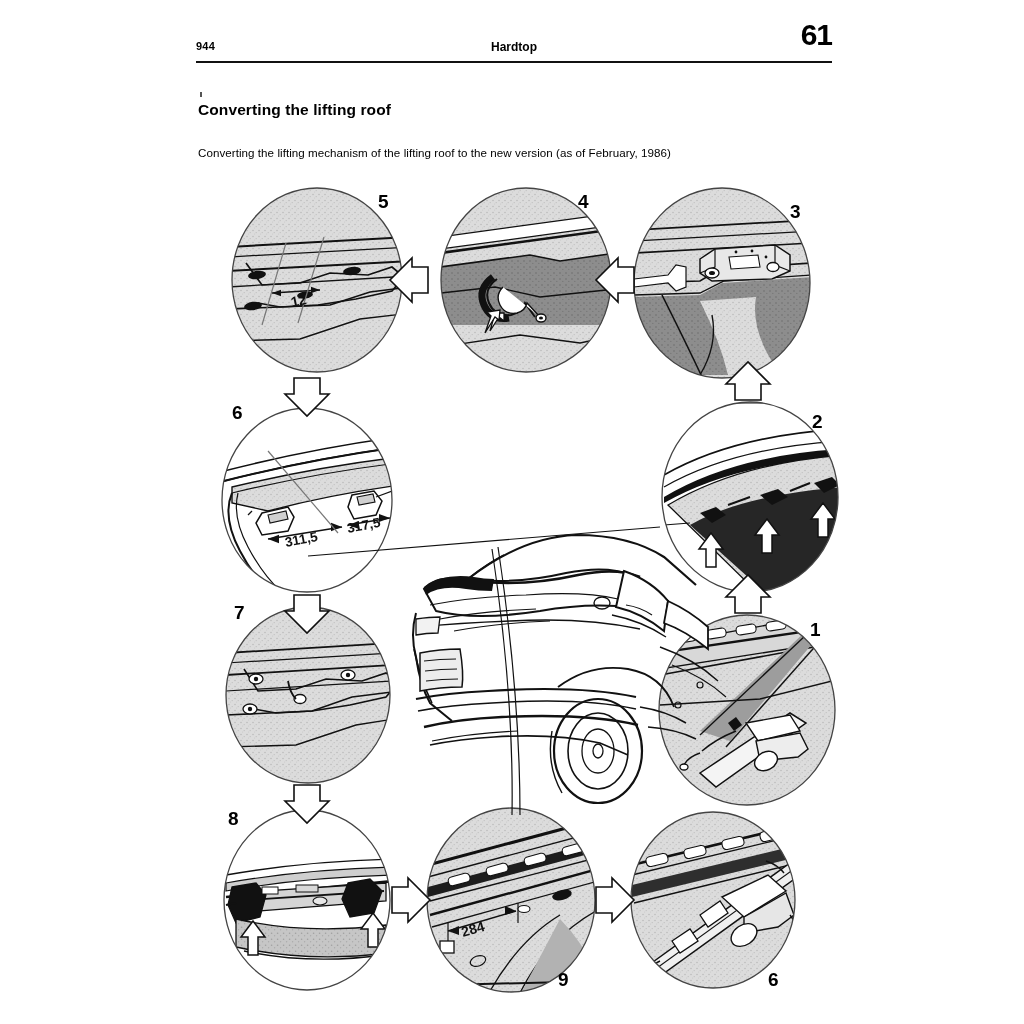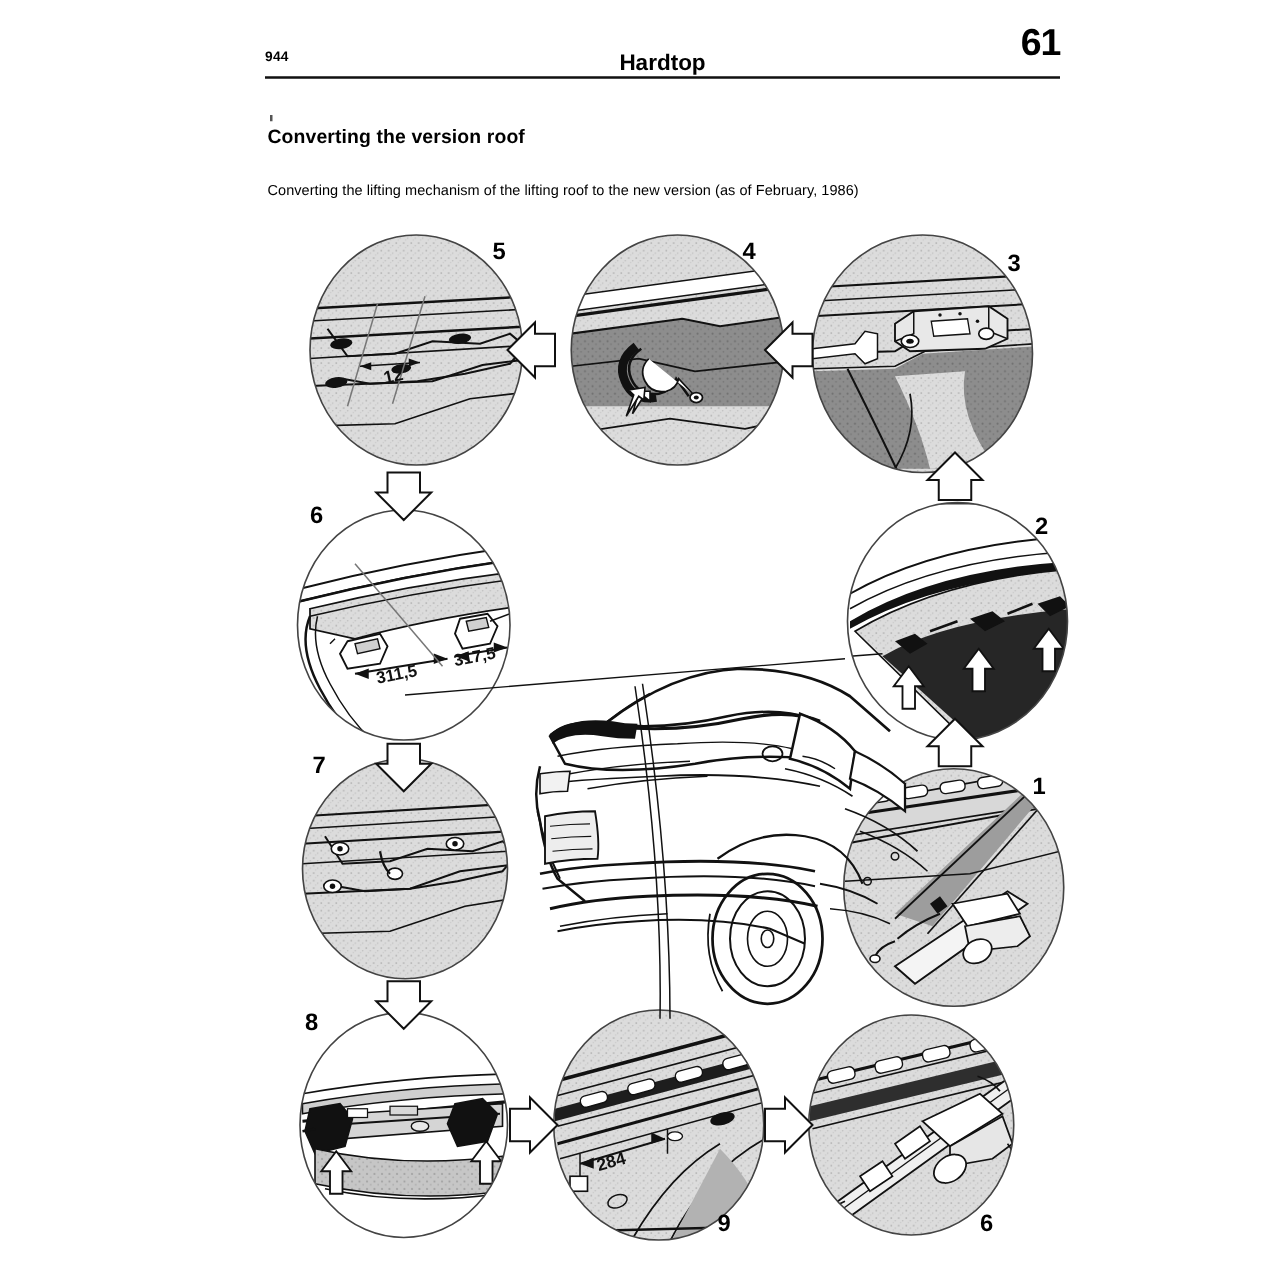--- a/index.html
+++ b/index.html
@@ -4,26 +4,26 @@
 <style>
   html,body{margin:0;padding:0;}
   body{
     width:1024px;height:1024px;
     background:#ffffff;
     font-family:"Liberation Sans",sans-serif;
     color:#000;
     overflow:hidden;
     position:relative;
   }
-  .page{position:absolute;inset:0;margin-left:16px;}
+  .page{position:absolute;inset:0;}
 
   
   .hdr{position:absolute;left:196px;top:28px;width:636px;height:40px;}
   .hdr-model{position:absolute;left:0;top:12px;font-size:11px;font-weight:bold;letter-spacing:.2px;}
-  .hdr-title{position:absolute;left:0;right:0;top:12px;text-align:center;font-size:18px;font-weight:bold;}
+  .hdr-title{position:absolute;left:0;right:0;top:12px;text-align:center;font-size:12px;font-weight:bold;}
   .hdr-page{position:absolute;right:0;top:-10px;font-size:30px;font-weight:bold;letter-spacing:-1px;}
   .hdr-rule{position:absolute;left:0;top:33px;width:636px;height:2.2px;background:#111;}
 
   
   .h1{position:absolute;left:198px;top:101px;font-size:15.5px;font-weight:bold;letter-spacing:.1px;}
   .h1::before{content:"";position:absolute;left:2px;top:-9px;width:2px;height:5px;background:#555;}
   .h2{position:absolute;left:198px;top:146px;font-size:11.6px;font-weight:normal;letter-spacing:.05px;white-space:nowrap;}
 
   
   .canvas{position:absolute;left:0;top:175px;width:1024px;height:840px;}
@@ -37,21 +37,21 @@
 
 <div class="page">
 
   <div class="hdr">
     <div class="hdr-model">944</div>
     <div class="hdr-title">Hardtop</div>
     <div class="hdr-page">61</div>
     <div class="hdr-rule"></div>
   </div>
 
-  <div class="h1">Converting the version roof</div>
+  <div class="h1">Converting the lifting roof</div>
   <div class="h2">Converting the lifting mechanism of the lifting roof to the new version (as of February, 1986)</div>
 
   <div class="canvas">
 
     <svg class="diagram" viewBox="0 0 1024 840">
       <defs>
 
         <pattern id="spk" width="6" height="6" patternUnits="userSpaceOnUse">
           <rect width="6" height="6" fill="#dcdcdc"></rect>
           <circle cx="1" cy="1.5" r="0.7" fill="#b4b4b4"></circle>

